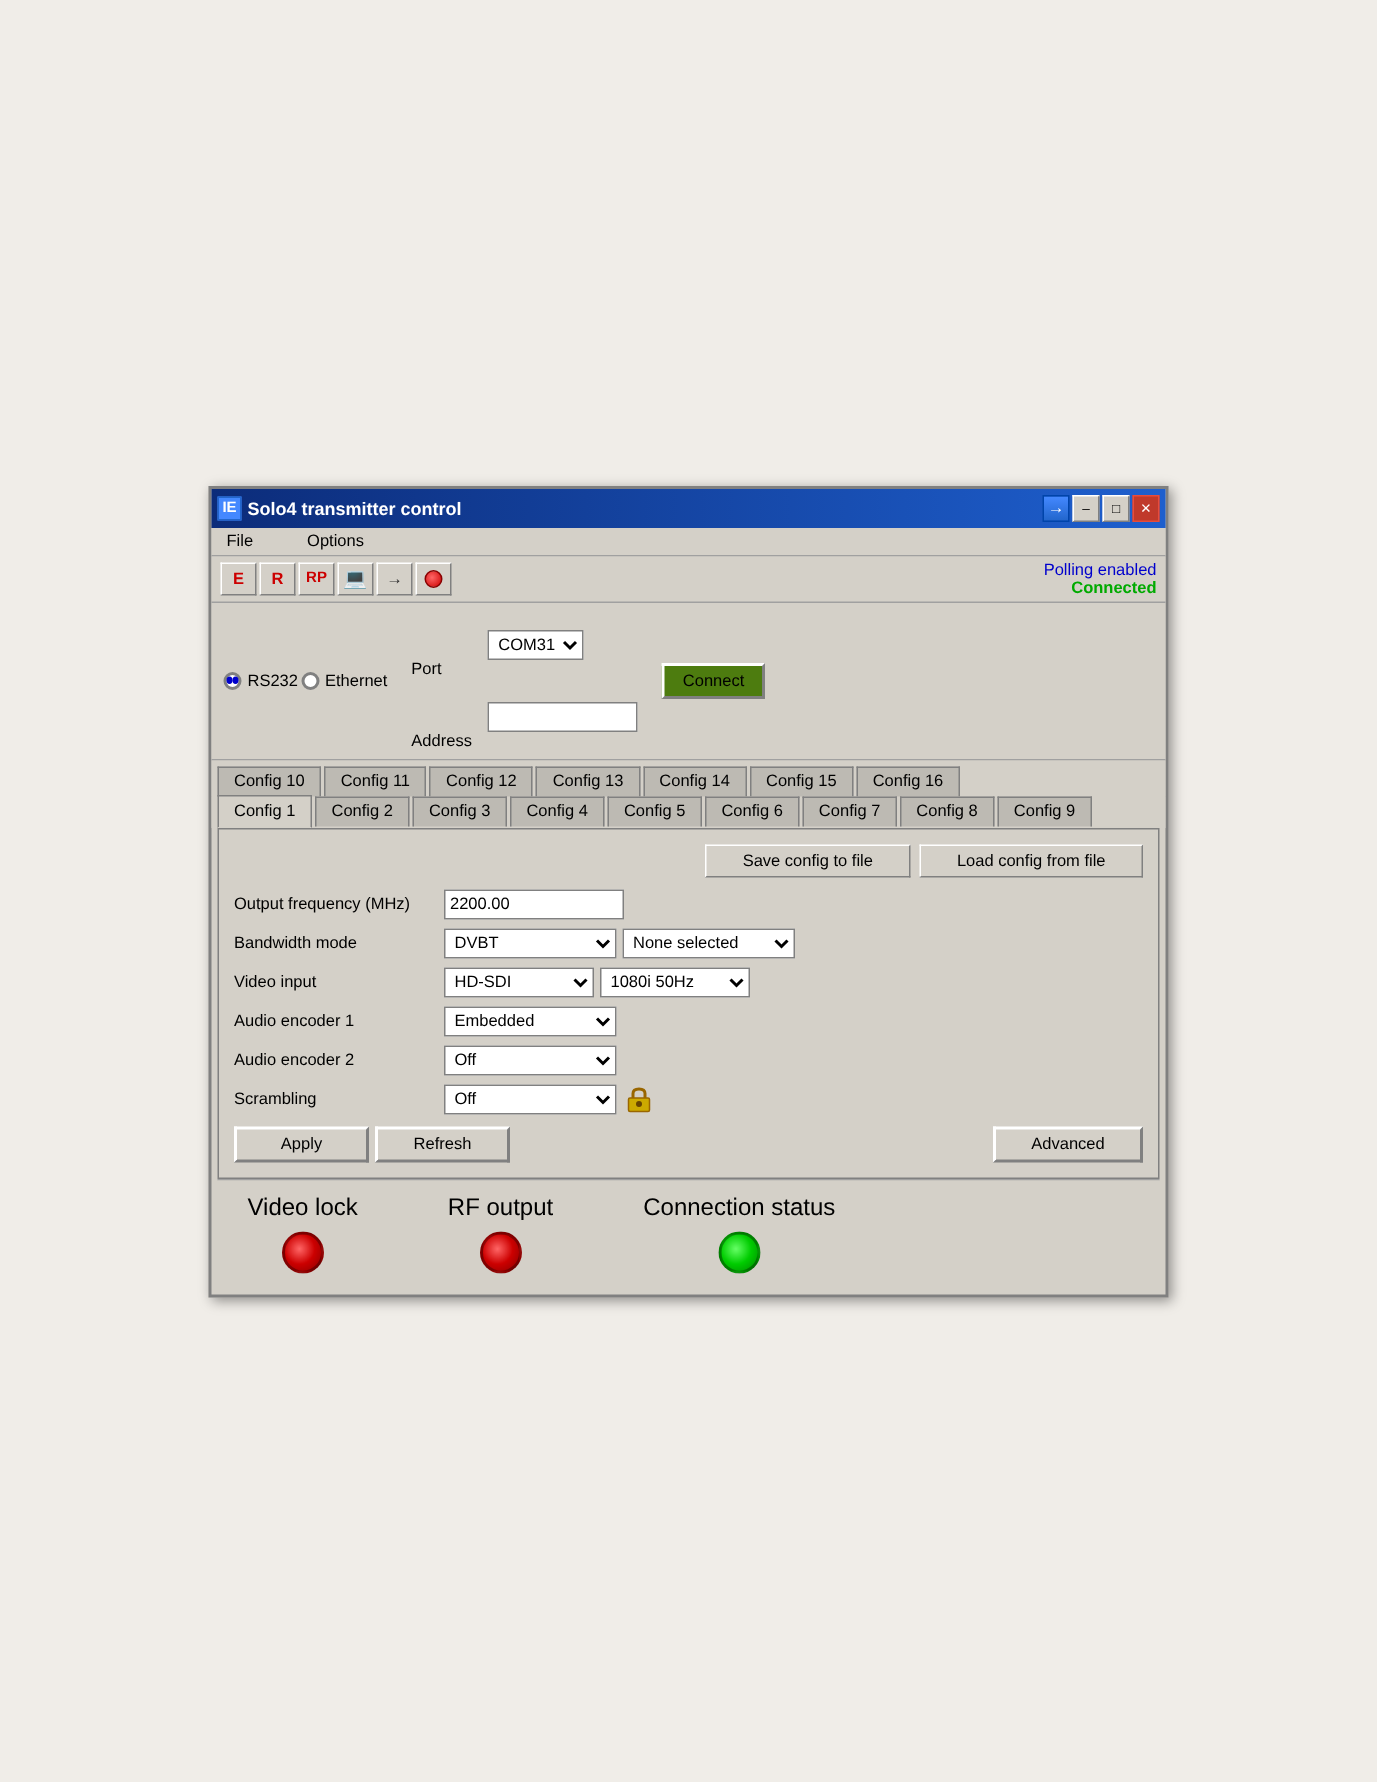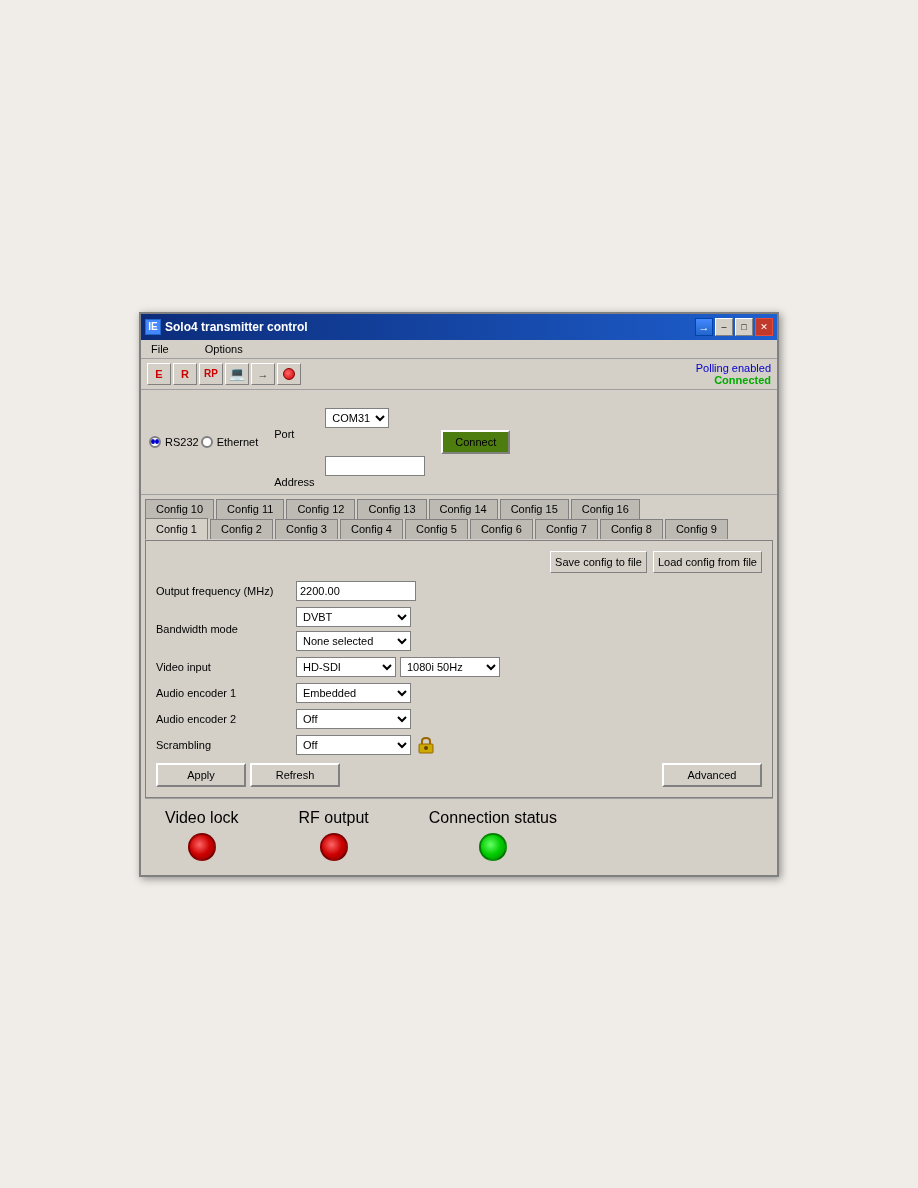--- a/index.html
+++ b/index.html
@@ -327,21 +327,21 @@
       padding: 0 2px;
       min-width: 100px;
     }
 
     .dropdown-wide {
       min-width: 115px;
     }
 
     .btn-standard {
       height: 22px;
-      padding: 0 4px;
+      padding: 0 24px;
       background: #d4d0c8;
       border: 1px solid #808080;
       border-top-color: #ffffff;
       border-left-color: #ffffff;
       font-size: 11px;
       cursor: pointer;
     }
 
     .save-load-row {
       display: flex;
@@ -606,21 +606,21 @@
 
       <div class="form-row">
         <span class="form-label">Output frequency (MHz)</span>
         <div class="form-controls">
           <input class="text-input" type="text" value="2200.00" style="">
         </div>
       </div>
 
       <div class="form-row">
         <span class="form-label">Bandwidth mode</span>
-        <div class="form-controls" style="flex-direction: column; align-items: flex-start; gap: 4px;">
+        <div class="form-controls" style="align-items: flex-start; gap: 4px;">
           <select class="dropdown dropdown-wide">
             <option>DVBT</option>
           </select>
           <select class="dropdown dropdown-wide">
             <option>None selected</option>
           </select>
         </div>
       </div>
 
       <div class="form-row">

